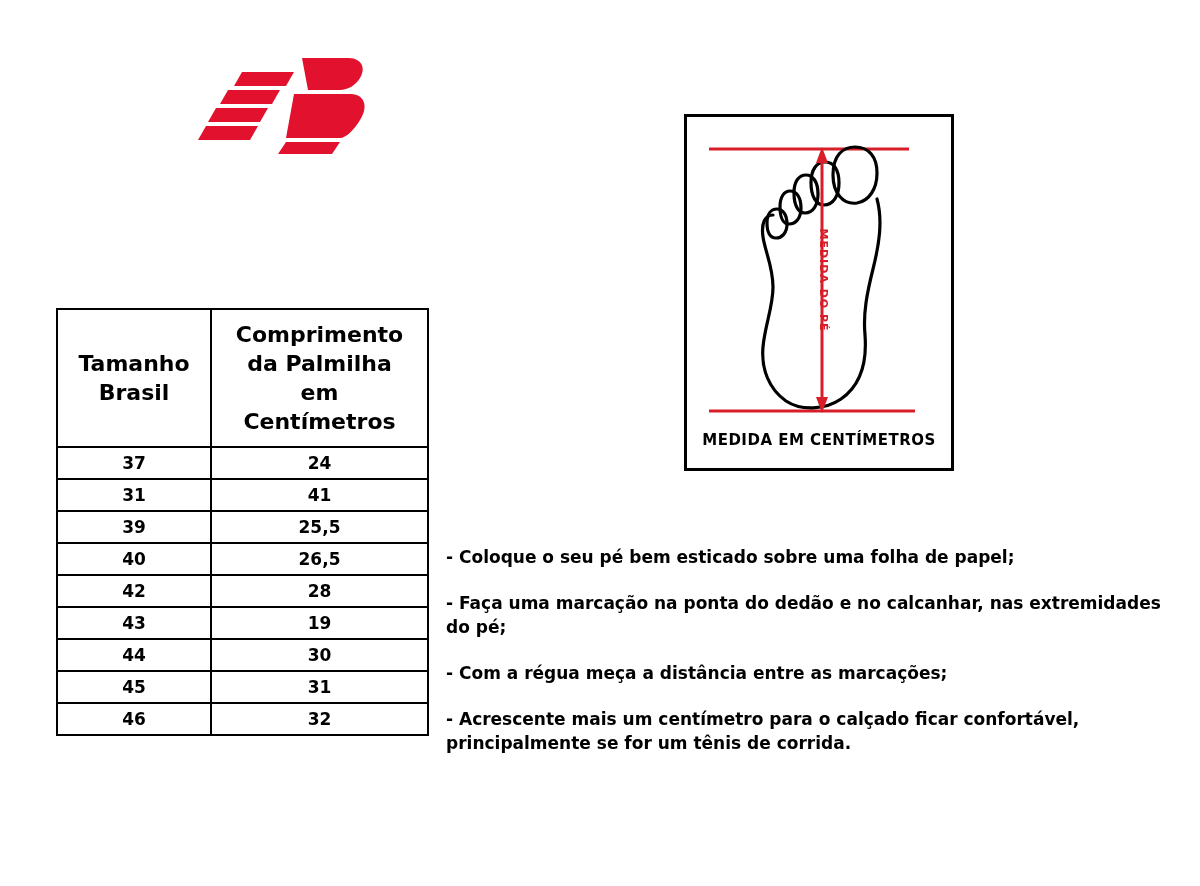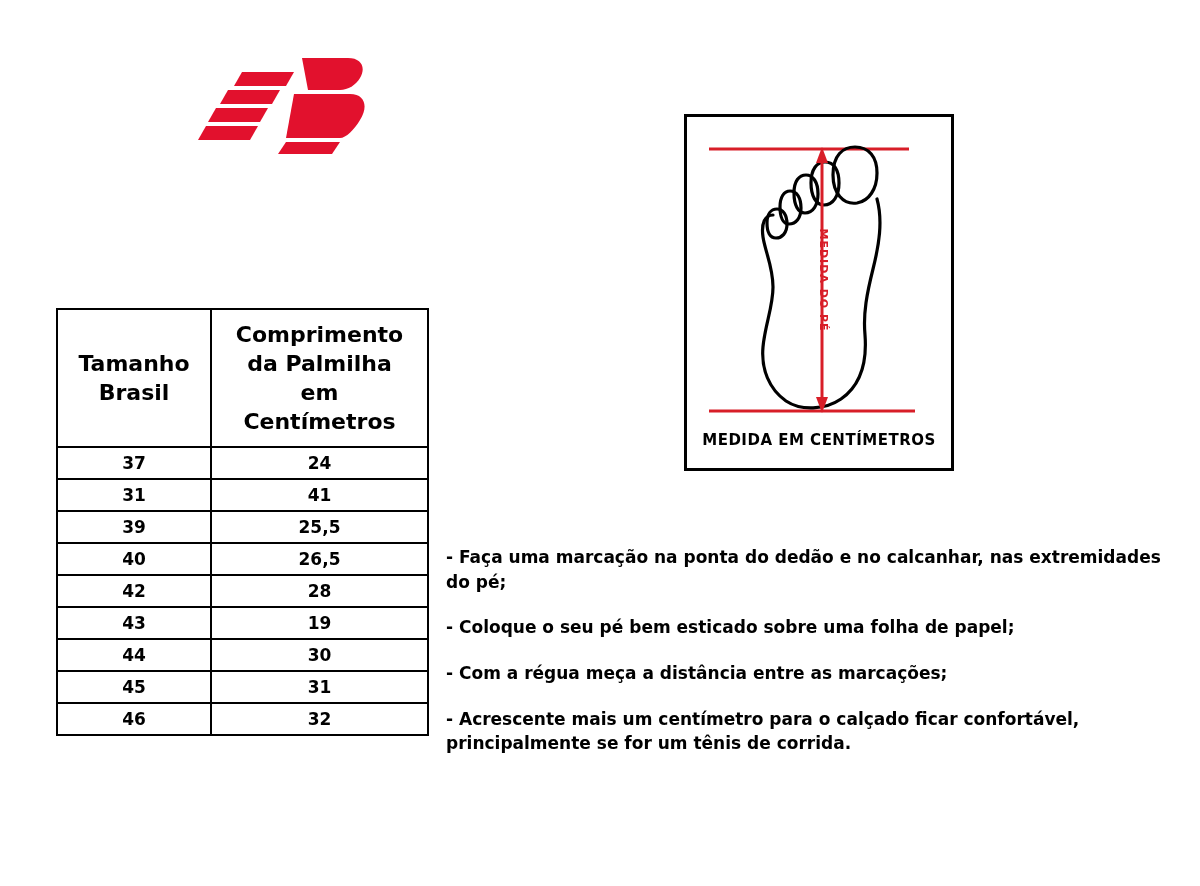--- a/index.html
+++ b/index.html
@@ -212,19 +212,19 @@
       <polygon points="135,296 129,280 141,280" fill="#D81E28"></polygon>
 
       <text x="133" y="163" transform="rotate(90 133 163)" text-anchor="middle" font-family="DejaVu Sans, sans-serif" font-size="11" font-weight="bold" letter-spacing="1" fill="#D81E28">MEDIDA DO PÉ</text>
 
       <text x="132" y="328" text-anchor="middle" font-family="DejaVu Sans, sans-serif" font-size="15" font-weight="bold" letter-spacing=".5" fill="#000000">MEDIDA EM CENTÍMETROS</text>
     </svg>
   </div>
 
 
   <div class="howto-list">
+    <p>- Coloque o seu pé bem esticado sobre uma folha de papel;</p>
     <p>- Faça uma marcação na ponta do dedão e no calcanhar, nas extremidades do pé;</p>
-    <p>- Coloque o seu pé bem esticado sobre uma folha de papel;</p>
     <p>- Com a régua meça a distância entre as marcações;</p>
     <p>- Acrescente mais um centímetro para o calçado ficar confortável, principalmente se for um tênis de corrida.</p>
   </div>
 
 </div>
 
 </body></html>

